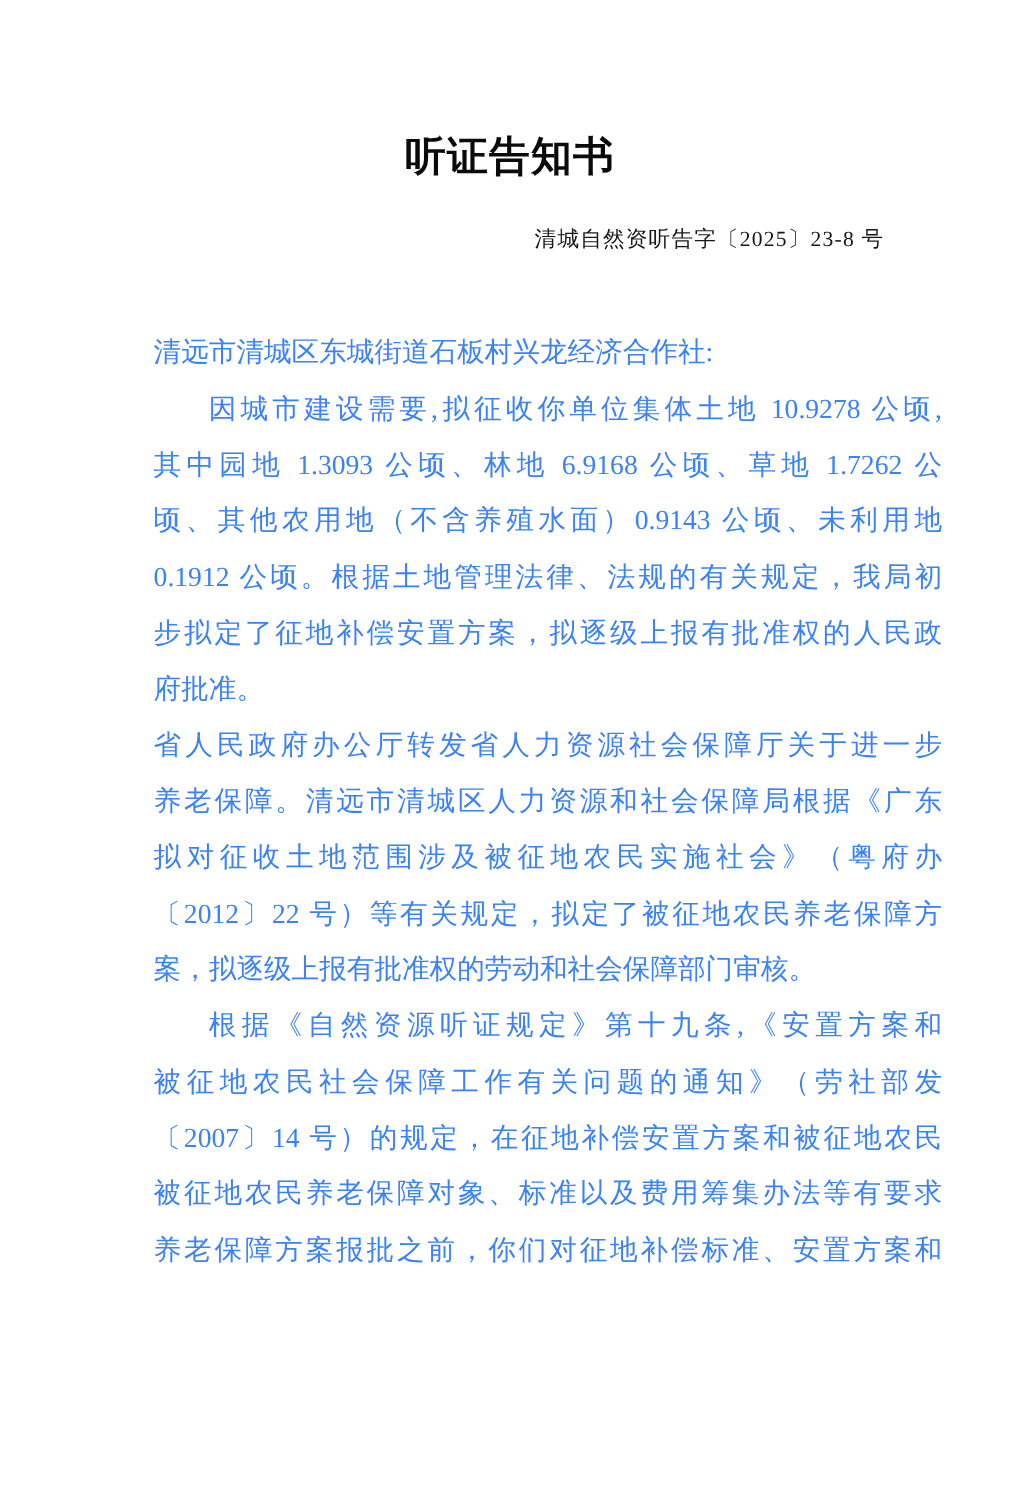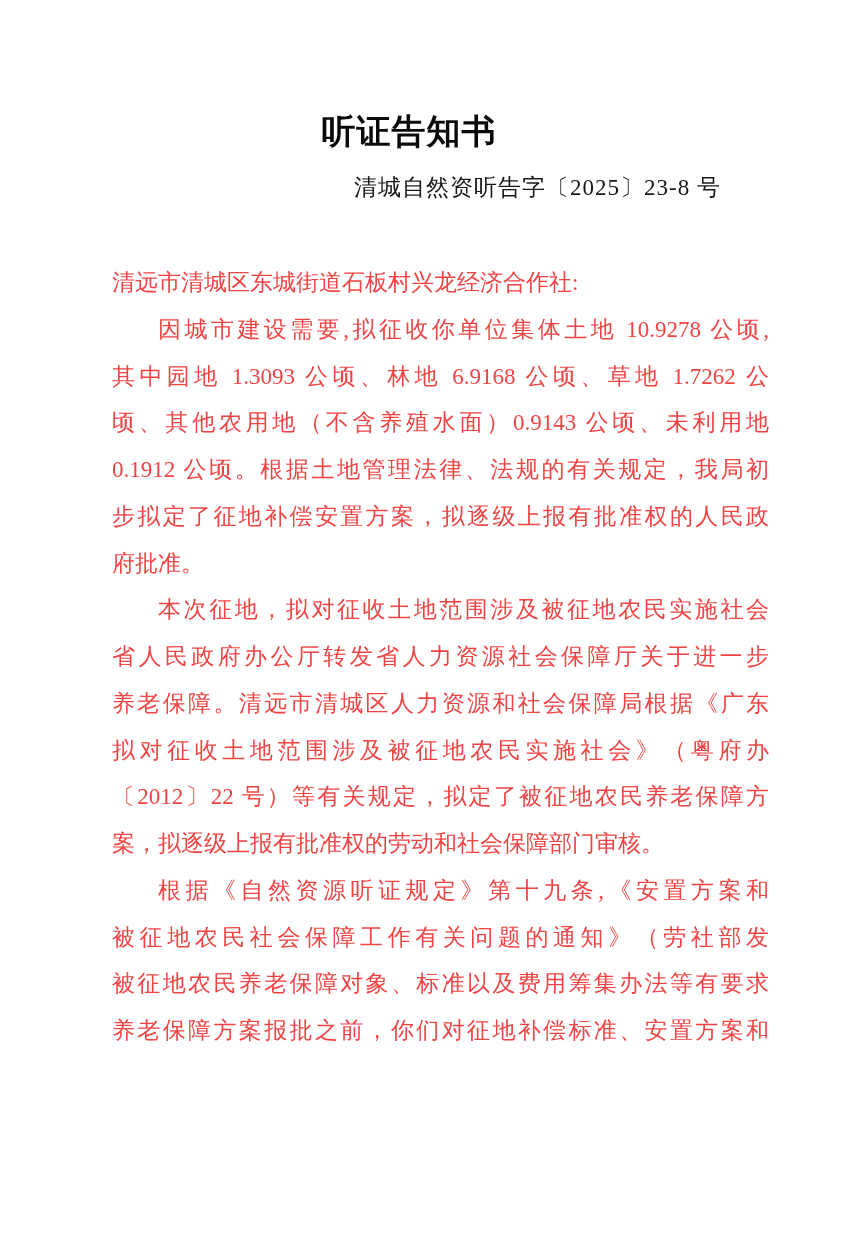--- a/index.html
+++ b/index.html
@@ -11,54 +11,54 @@
     position: relative;
     width: 850px;
     height: 1242px;
     background: #ffffff;
     overflow: hidden;
     color: #141414;
     font-family: "Liberation Serif", serif;
   }
   .doc {
     position: absolute;
-    left: 112px;
+    left: 128px;
     top: 0;
     width: 657px;
   }
   .title {
     margin-top: 108px;
     margin-left: -128px;
     margin-right: -65px;
     font-size: 34px;
     line-height: 46px;
     font-weight: bold;
     text-align: center;
     letter-spacing: 1px;
     color: #0a0a0a;
     font-family: "Liberation Sans", sans-serif;
   }
   .doc-number {
-    margin-top: 17px;
-    font-size: 23px;
+    margin-top: 28px;
+    font-size: 18px;
     line-height: 34px;
     text-align: right;
     padding-right: 48px;
     letter-spacing: 1px;
     color: #161616;
   }
   .body {
     margin-top: 55px;
   }
   .line {
     font-size: 23px;
     line-height: 46.75px;
     height: 46.75px;
     white-space: nowrap;
-    color: #ef4444;
+    color: #3b82f6;
   }
   .line.justify {
     white-space: normal;
     text-align: justify;
     text-justify: inter-character;
     text-align-last: justify;
   }
   .line.indent {
     text-indent: 2em;
   }
@@ -71,25 +71,25 @@
     <div class="title">听证告知书</div>
     <div class="doc-number">清城自然资听告字〔2025〕23-8 号</div>
     <div class="body">
         <div class="line">清远市清城区东城街道石板村兴龙经济合作社:</div>
         <div class="line indent justify">因城市建设需要,拟征收你单位集体土地 10.9278 公顷,</div>
         <div class="line justify">其中园地 1.3093 公顷、林地 6.9168 公顷、草地 1.7262 公</div>
         <div class="line justify">顷、其他农用地（不含养殖水面）0.9143 公顷、未利用地</div>
         <div class="line justify">0.1912 公顷。根据土地管理法律、法规的有关规定，我局初</div>
         <div class="line justify">步拟定了征地补偿安置方案，拟逐级上报有批准权的人民政</div>
         <div class="line">府批准。</div>
-        <div class="line indent justify">本次征地，拟对征收土地范围涉及被征地农民实施社会</div>
         <div class="line justify">省人民政府办公厅转发省人力资源社会保障厅关于进一步</div>
         <div class="line justify">养老保障。清远市清城区人力资源和社会保障局根据《广东</div>
         <div class="line justify">拟对征收土地范围涉及被征地农民实施社会》（粤府办</div>
         <div class="line justify">〔2012〕22 号）等有关规定，拟定了被征地农民养老保障方</div>
         <div class="line">案，拟逐级上报有批准权的劳动和社会保障部门审核。</div>
         <div class="line indent justify">根据《自然资源听证规定》第十九条,《安置方案和</div>
         <div class="line justify">被征地农民社会保障工作有关问题的通知》（劳社部发</div>
+        <div class="line justify">〔2007〕14 号）的规定，在征地补偿安置方案和被征地农民</div>
         <div class="line justify">被征地农民养老保障对象、标准以及费用筹集办法等有要求</div>
         <div class="line justify">养老保障方案报批之前，你们对征地补偿标准、安置方案和</div>
       </div>
   </div>
 </div>
 
 </body></html>

